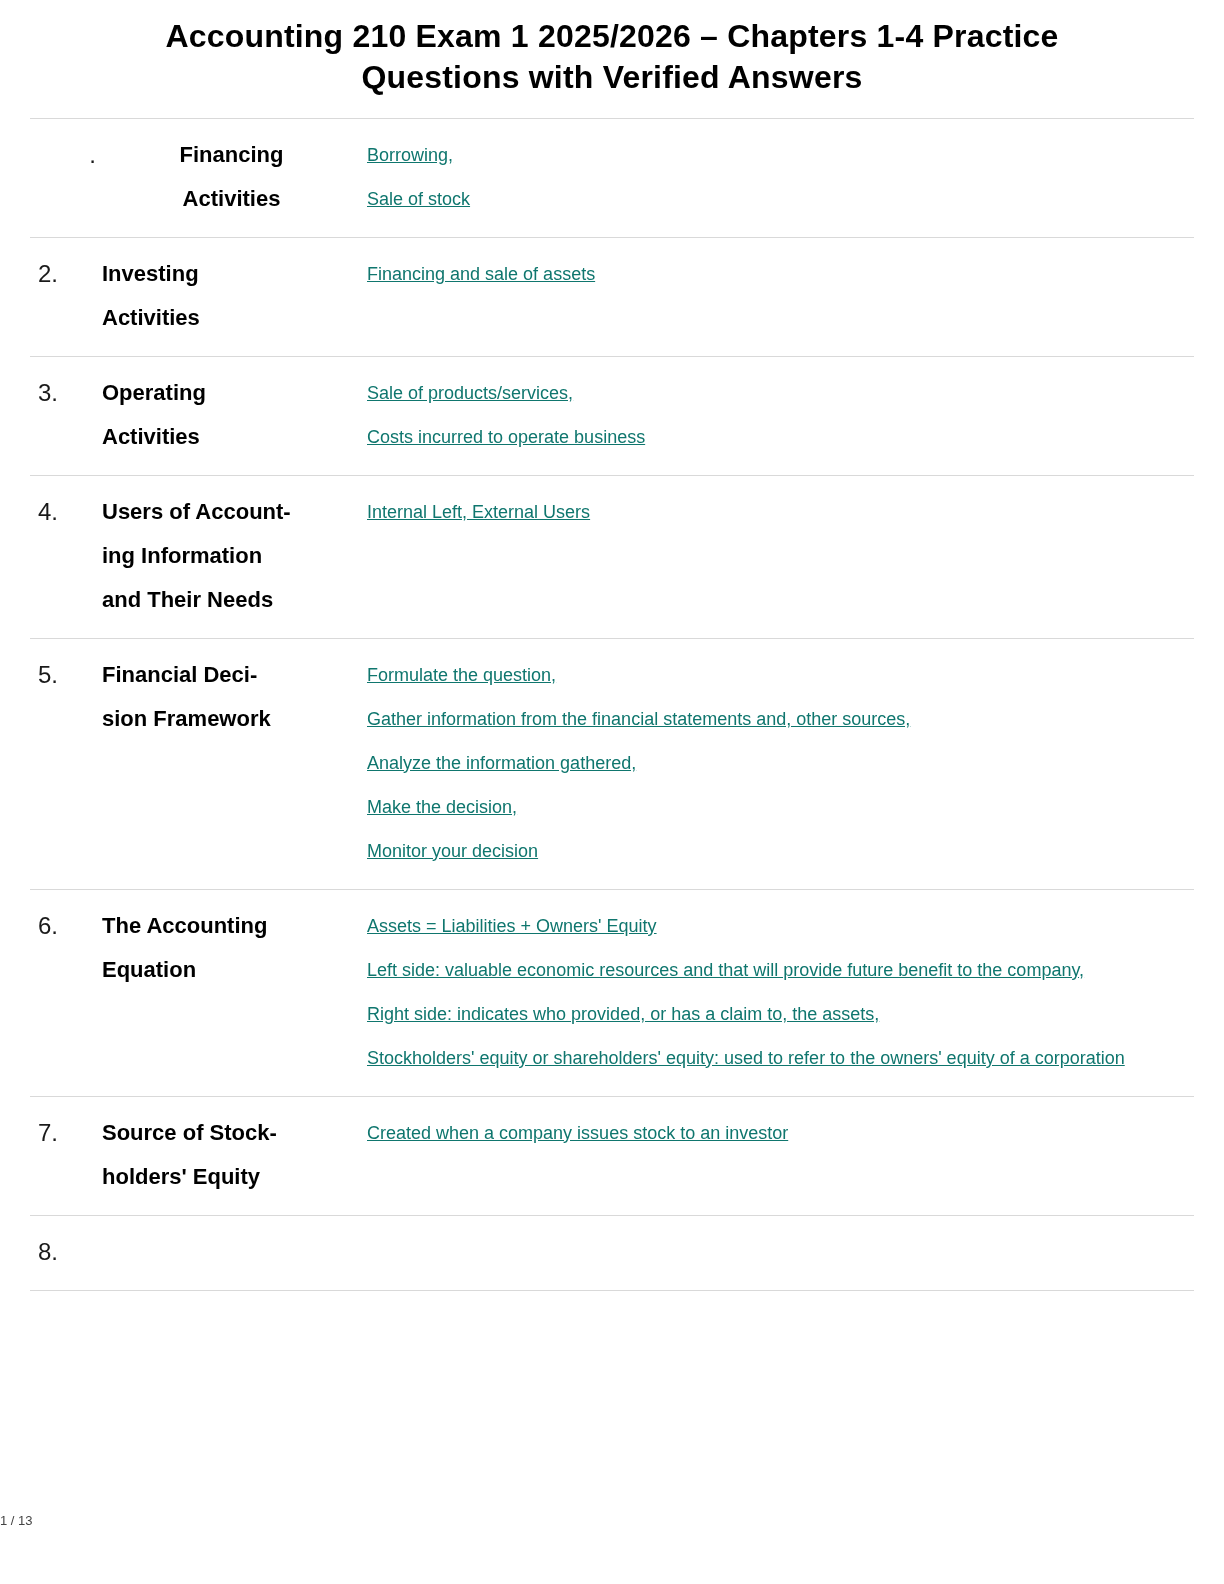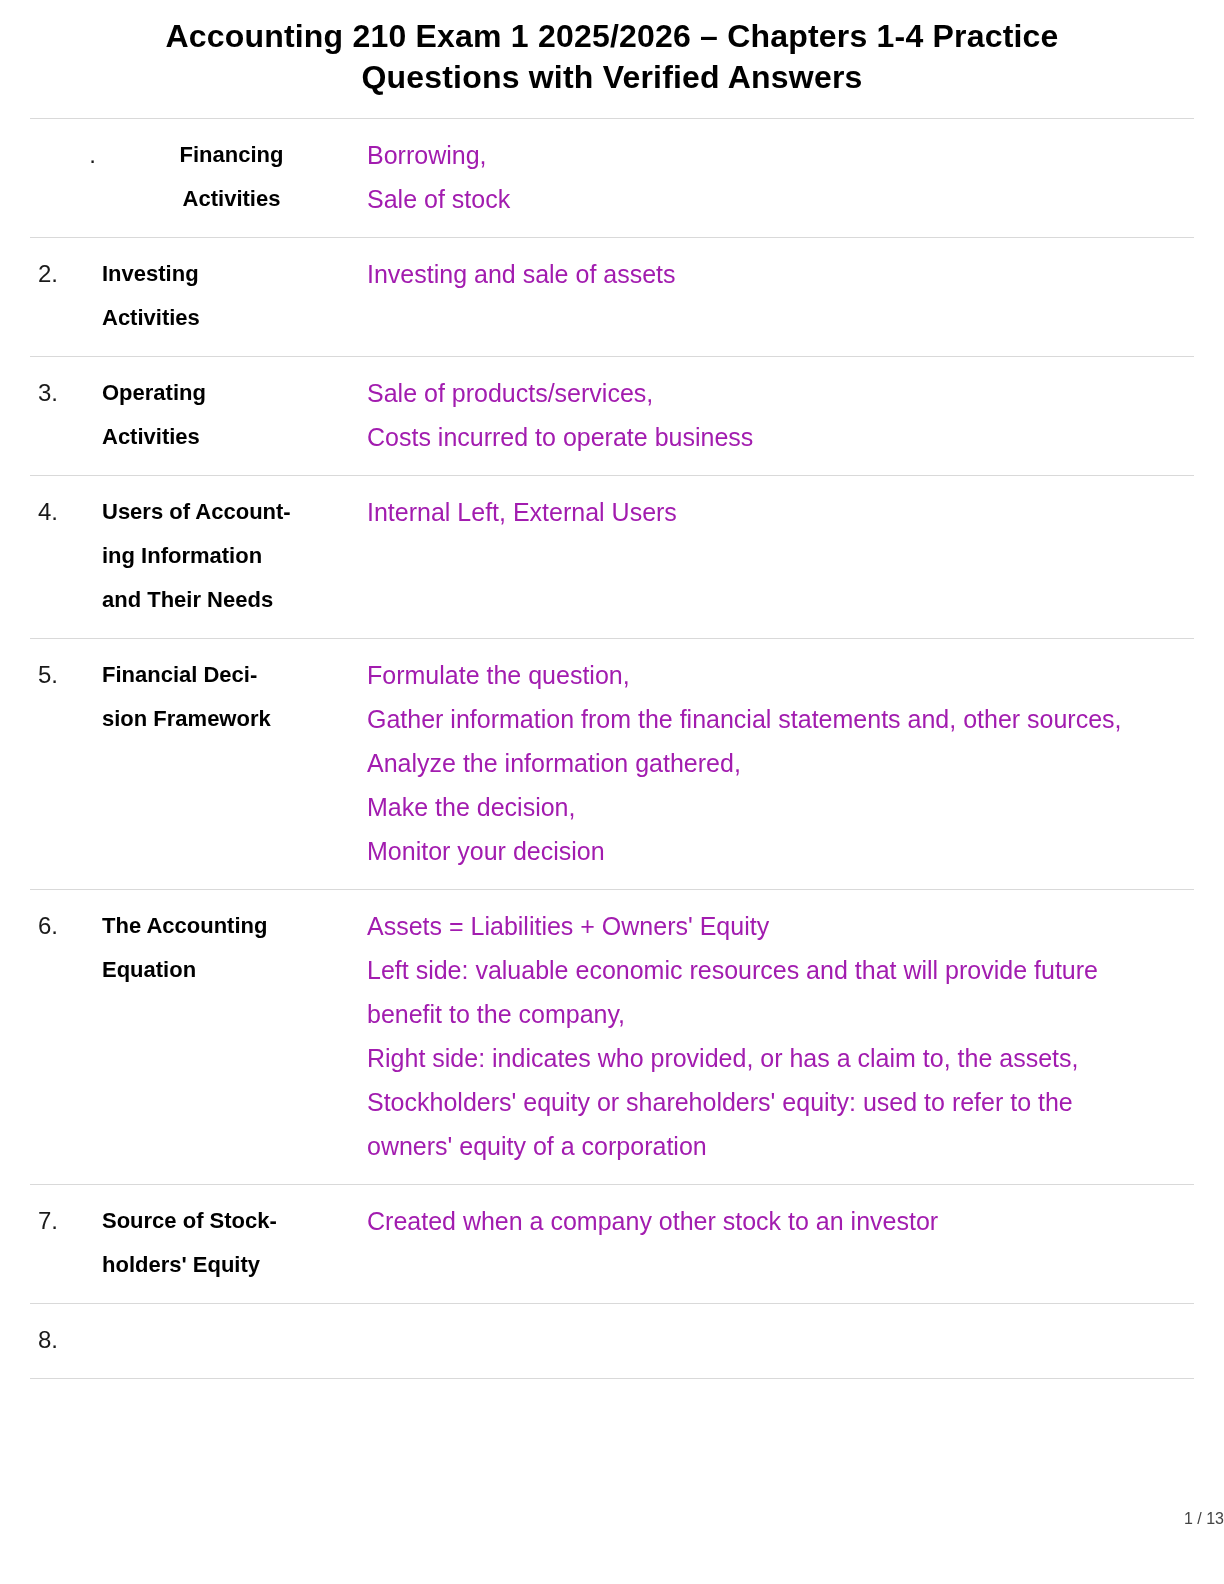--- a/index.html
+++ b/index.html
@@ -57,42 +57,43 @@
     font-weight: bold;
     font-size: 22px;
     line-height: 44px;
     color: #000000;
     white-space: pre-line;
     box-sizing: border-box;
     padding-right: 6px;
   }
   .cell-answer {
     flex: 1 1 auto;
-    font-size: 25px;
+    font-size: 18px;
     line-height: 44px;
-    color: #a21caf;
+    color: #0f766e;
     white-space: pre-line;
     padding-right: 30px;
     box-sizing: border-box;
+    text-decoration: underline;
   }
   
   .qa-table .qa-row:first-child .cell-term {
     text-align: center;
   }
   .qa-table .qa-row:first-child .cell-num {
     text-align: right;
     padding-right: 6px;
   }
   .page-footer {
     position: absolute;
     bottom: 56px;
     left: 0;
     width: 100%;
-    text-align: right;
-    font-size: 16px;
+    text-align: left;
+    font-size: 13px;
     color: #444444;
   }
 </style>
 </head>
 <body>
 
 <div class="page">
 
   <div class="doc-title">Accounting 210 Exam 1 2025/2026 – Chapters 1-4 Practice
 Questions with Verified Answers</div>
@@ -104,21 +105,21 @@
       <div class="cell-term">Financing
 Activities</div>
       <div class="cell-answer">Borrowing,
 Sale of stock</div>
     </div>
 
     <div class="qa-row">
       <div class="cell-num">2.</div>
       <div class="cell-term">Investing
 Activities</div>
-      <div class="cell-answer">Investing and sale of assets</div>
+      <div class="cell-answer">Financing and sale of assets</div>
     </div>
 
     <div class="qa-row">
       <div class="cell-num">3.</div>
       <div class="cell-term">Operating
 Activities</div>
       <div class="cell-answer">Sale of products/services,
 Costs incurred to operate business</div>
     </div>
 
@@ -148,21 +149,21 @@
       <div class="cell-answer">Assets = Liabilities + Owners' Equity
 Left side: valuable economic resources and that will provide future benefit to the company,
 Right side: indicates who provided, or has a claim to, the assets,
 Stockholders' equity or shareholders' equity: used to refer to the owners' equity of a corporation</div>
     </div>
 
     <div class="qa-row">
       <div class="cell-num">7.</div>
       <div class="cell-term">Source of Stock-
 holders' Equity</div>
-      <div class="cell-answer">Created when a company other stock to an investor</div>
+      <div class="cell-answer">Created when a company issues stock to an investor</div>
     </div>
 
     <div class="qa-row">
       <div class="cell-num">8.</div>
     </div>
 
     <div class="bottom-divider"></div>
 
   </div>
 

